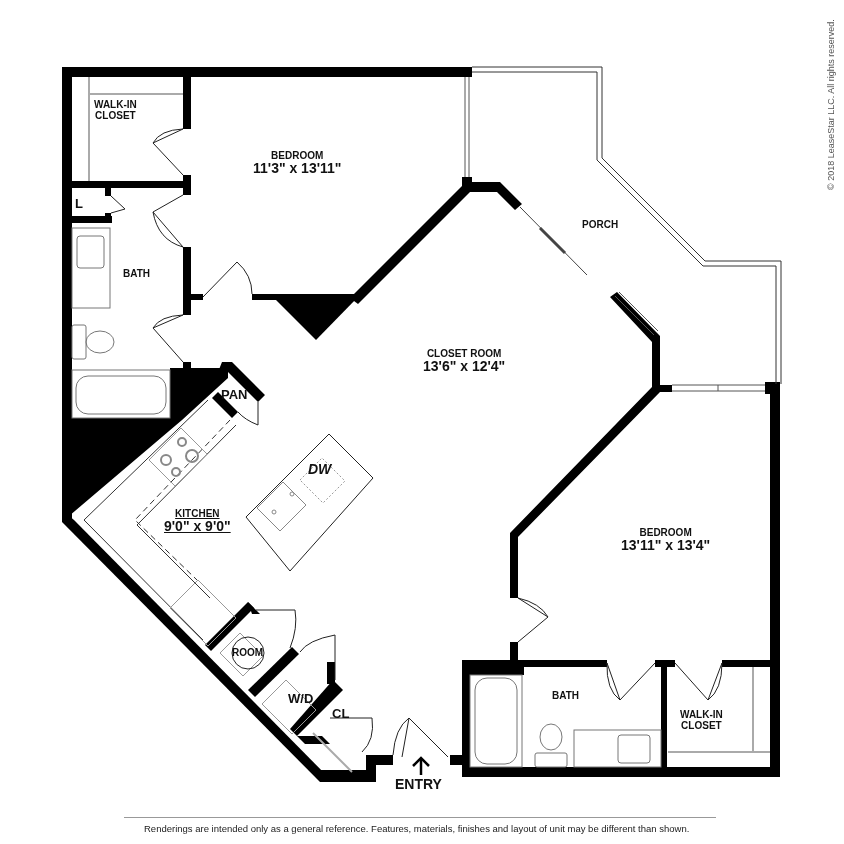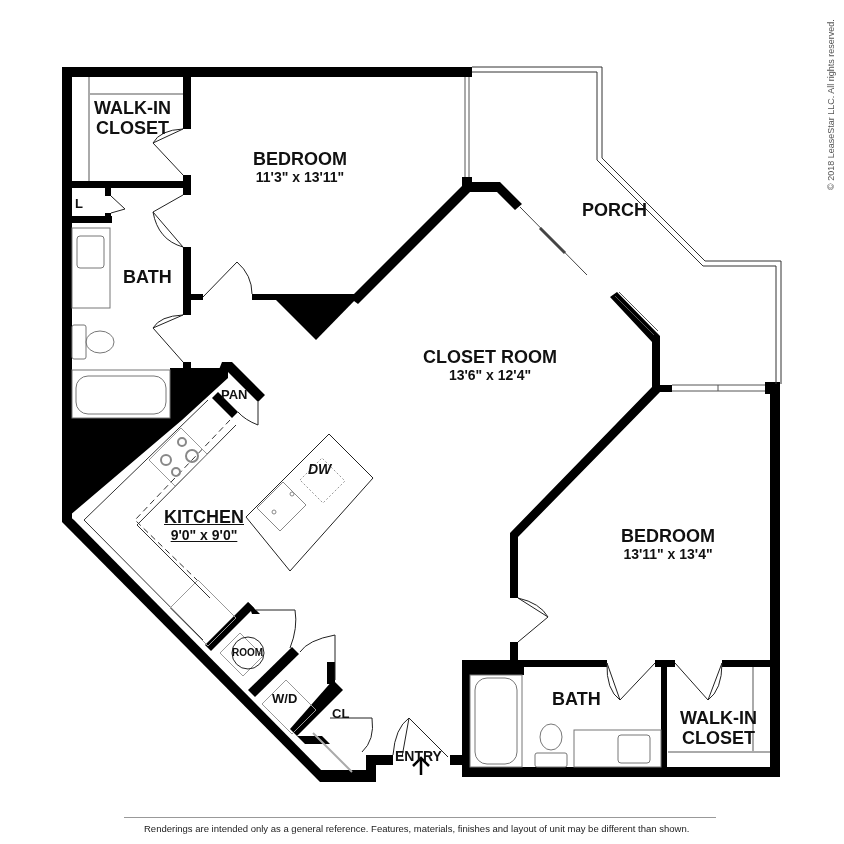--- a/index.html
+++ b/index.html
@@ -1,19 +1,19 @@
 <!DOCTYPE html>
 <html><head>
 <meta charset="utf-8">
 <style>
   html, body { margin: 0; padding: 0; background: #ffffff; }
   body { width: 844px; height: 844px; position: relative; overflow: hidden; font-family: "Liberation Sans", sans-serif; }
   svg#plan { position: absolute; left: 0; top: 0; width: 844px; height: 844px; }
   .room-label { position: absolute; text-align: center; font-family: "Liberation Sans", sans-serif; font-weight: bold; color: #111; line-height: 1.1; white-space: nowrap; }
-  .room-name { font-size: 18px; display: block; }
+  .room-name { font-size: 10px; display: block; }
   .room-dim { font-size: 14px; display: block; }
   .small-label { position: absolute; font-family: "Liberation Sans", sans-serif; font-weight: bold; color: #111; font-size: 13px; white-space: nowrap; }
   #disclaimer { position: absolute; left: 144px; top: 823px; font-family: "Liberation Sans", sans-serif; font-size: 9.5px; color: #222; white-space: nowrap; }
   #disclaimer-rule { position: absolute; left: 124px; top: 817px; width: 592px; height: 1px; background: #999; }
   #copyright-wrap { position: absolute; right: 6px; top: 10px; width: 12px; height: 180px; }
   #copyright-wrap span { position: absolute; left: 0; top: 180px; transform-origin: 0 0; transform: rotate(-90deg); font-size: 9px; color: #555; white-space: nowrap; font-family: "Liberation Sans", sans-serif; }
 </style>
 </head>
 <body>
 
@@ -211,32 +211,32 @@
 </div>
 <div class="small-label" style="left:75px; top:196px;">L</div>
 <div class="room-label" style="left:123px; top:268px;">
   <span class="room-name">BATH</span>
 </div>
 <div class="small-label" style="left:221px; top:387px;">PAN</div>
 <div class="room-label" style="left:423px; top:348px;">
   <span class="room-name">CLOSET ROOM</span>
   <span class="room-dim">13'6" x 12'4"</span>
 </div>
-<div class="room-label" style="left:582px; top:201px;">
+<div class="room-label" style="left:582px; top:219px;">
   <span class="room-name">PORCH</span>
 </div>
 <div class="room-label" style="left:164px; top:508px;text-decoration:underline;">
   <span class="room-name">KITCHEN</span>
   <span class="room-dim">9'0" x 9'0"</span>
 </div>
 <div class="small-label" style="left:308px; top:461px; font-size:14px;font-style:italic;">DW</div>
 <div class="small-label" style="left:232px; top:647px; font-size:10px;">ROOM</div>
-<div class="small-label" style="left:272px; top:691px;text-align:right;">W/D</div>
+<div class="small-label" style="left:288px; top:691px;text-align:right;">W/D</div>
 <div class="small-label" style="left:332px; top:706px;">CL</div>
-<div class="small-label" style="left:395px; top:748px; font-size:14px;">ENTRY</div>
+<div class="small-label" style="left:395px; top:776px; font-size:14px;">ENTRY</div>
 <div class="room-label" style="left:621px; top:527px;">
   <span class="room-name">BEDROOM</span>
   <span class="room-dim">13'11" x 13'4"</span>
 </div>
 <div class="room-label" style="left:552px; top:690px;">
   <span class="room-name">BATH</span>
 </div>
 <div class="room-label" style="left:680px; top:709px;">
   <span class="room-name">WALK-IN</span>
   <span class="room-name">CLOSET</span>

